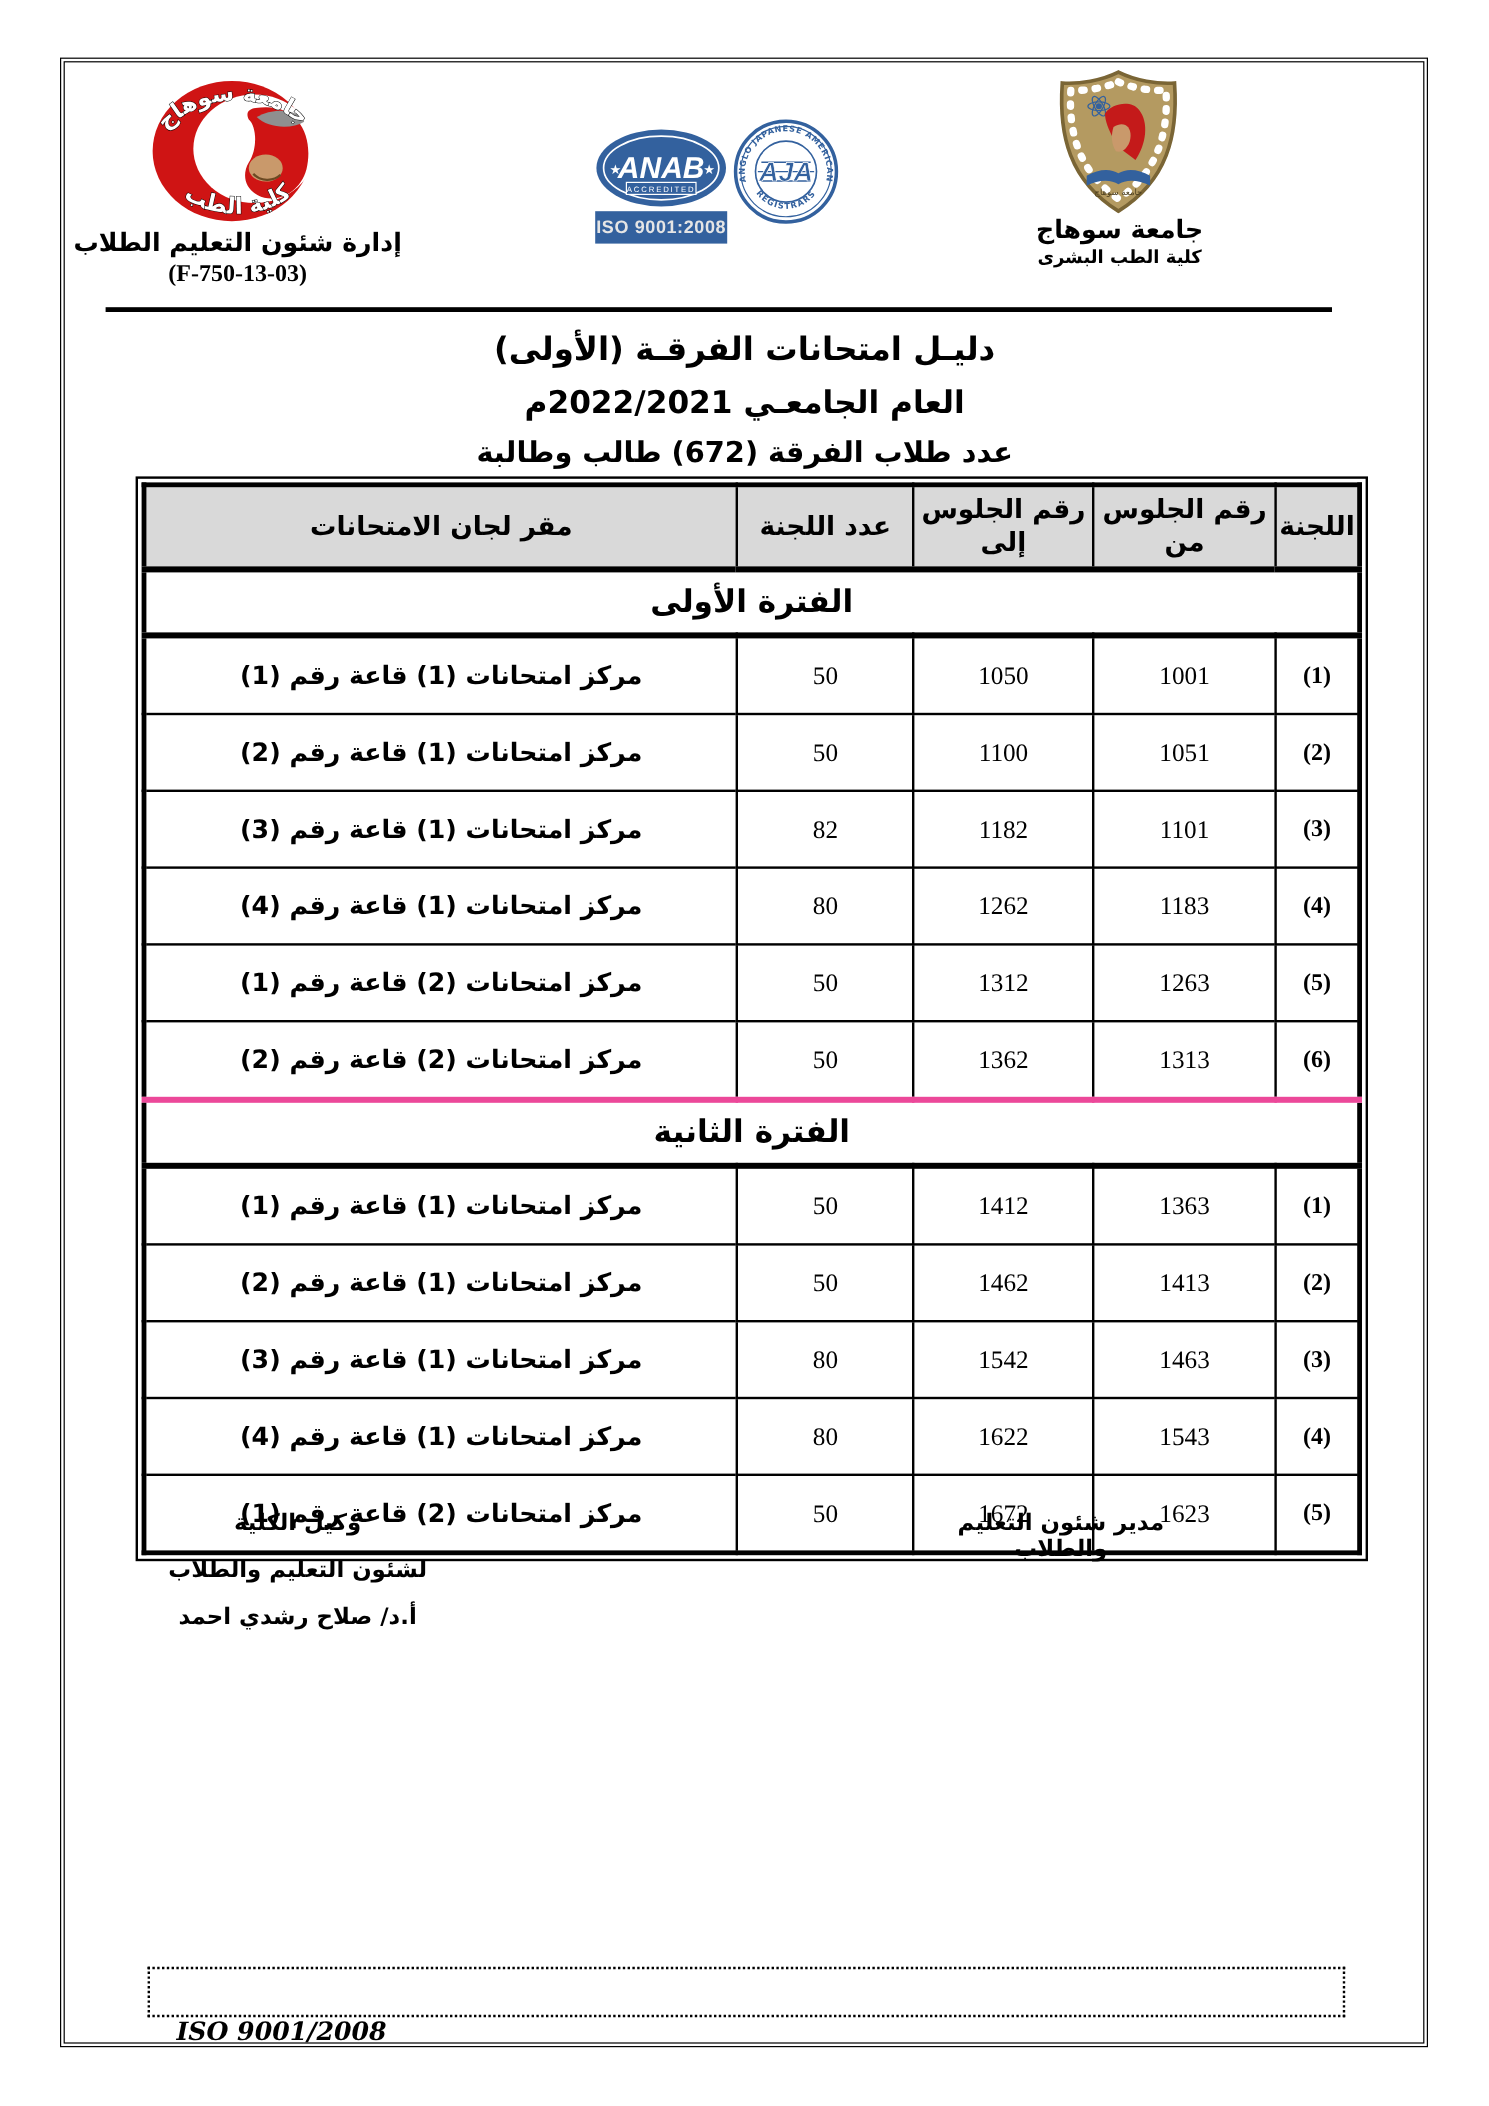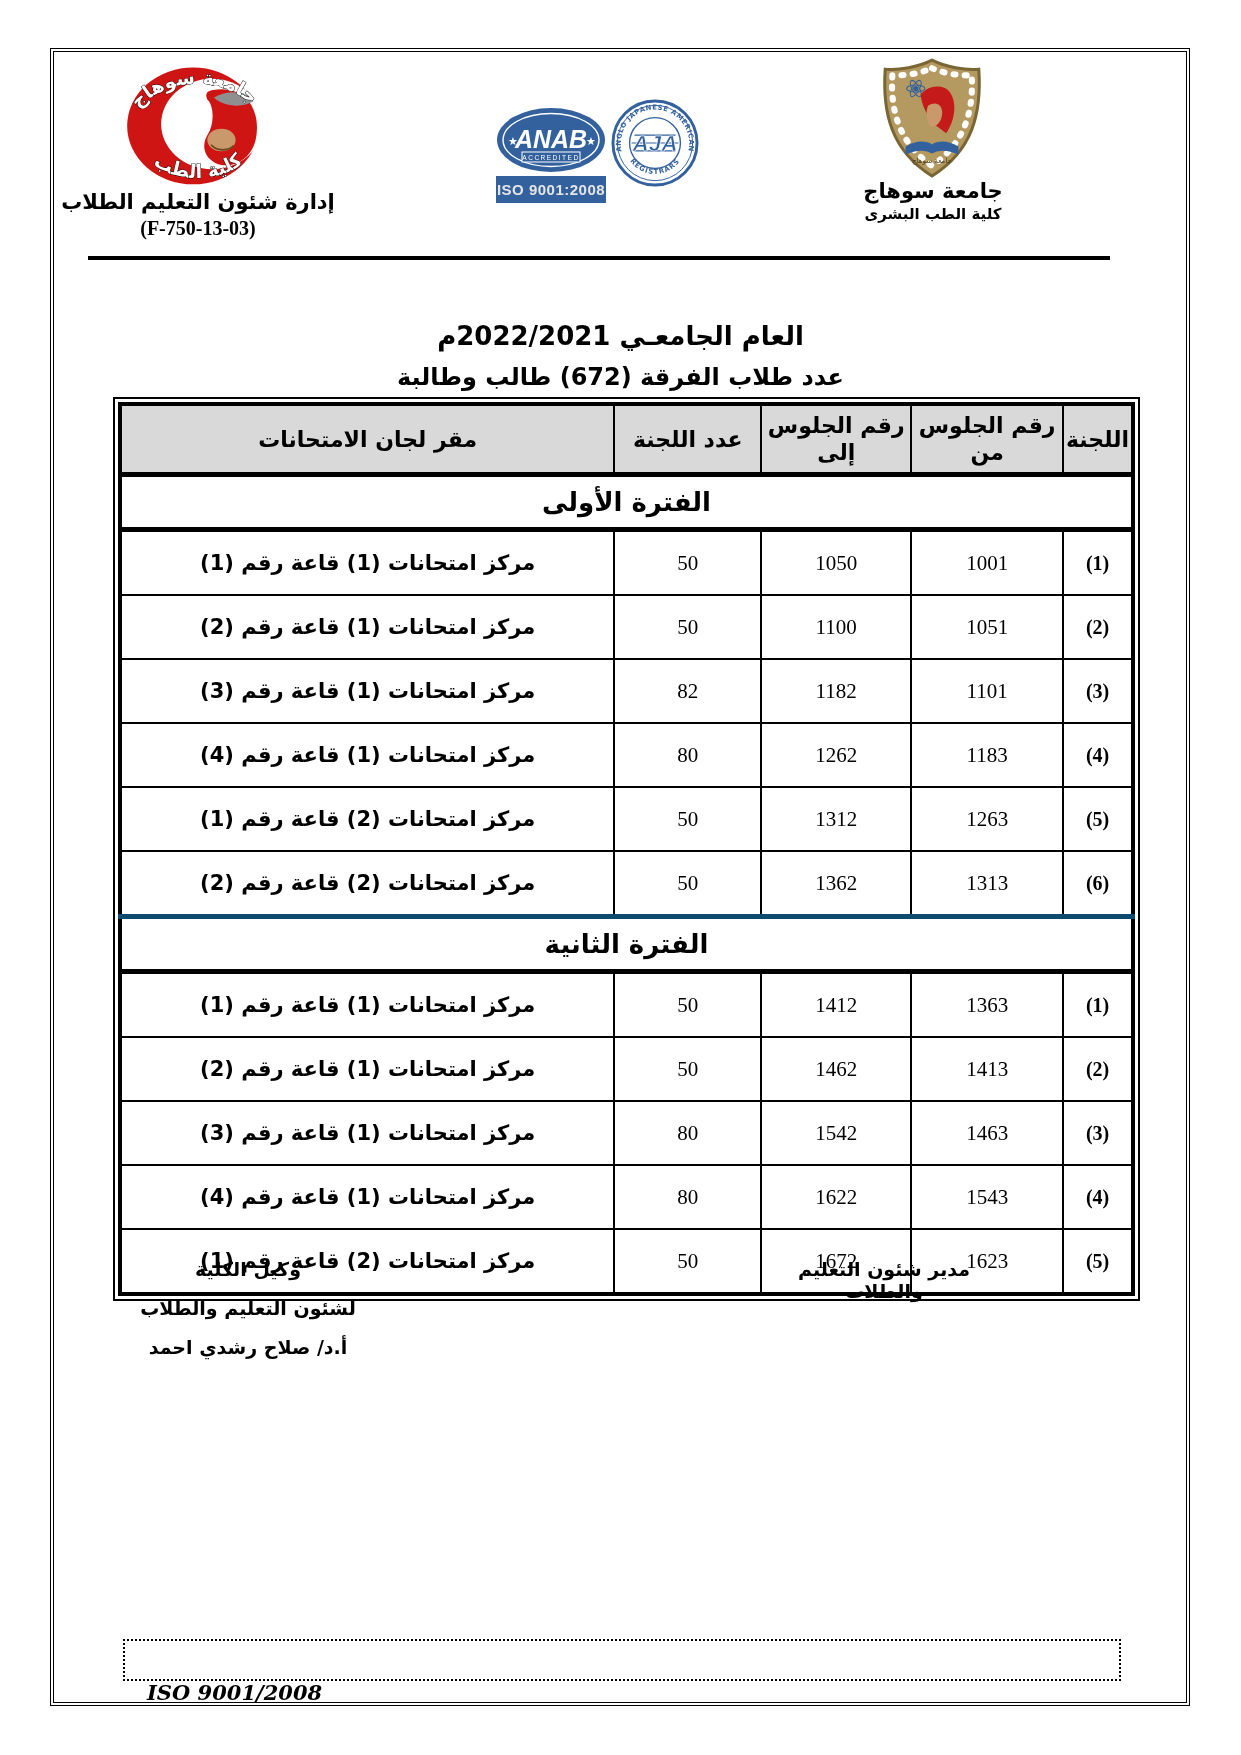--- a/index.html
+++ b/index.html
@@ -32,21 +32,21 @@
   .title1{top:276px;font-size:27px;}
   .title2{top:321px;font-size:26px;}
   .title3{top:363px;font-size:24px;}
 
   
   .table-wrap{left:113px;top:397px;width:1017px;border:2px solid #000;padding:3px;background:#fff;}
   table.exam{width:100%;border-collapse:collapse;direction:rtl;border:4px solid #000;table-layout:fixed;}
   table.exam th{background:var(--table-header-bg,#d9d9d9);border:2px solid #000;border-bottom:5px solid #000;
       height:62px;font-size:22px;font-weight:bold;text-align:center;vertical-align:middle;padding:2px;}
   .h2l{display:block;line-height:1.25;}
-  tr.section-row td{border-top:5px solid #0c4a6e;border-bottom:5px solid #000;height:48px;
+  tr.section-row td{border-top:5px solid #ec4899;border-bottom:5px solid #000;height:48px;
       text-align:center;font-size:26px;font-weight:bold;background:#fff;}
   tr.data-row td{border:2px solid #000;height:60px;text-align:center;vertical-align:middle;padding:1px 4px;}
   td.cell-committee{font-family:"Liberation Serif","DejaVu Serif",serif;font-size:20px;font-weight:bold;}
   td.cell-num{font-family:"Liberation Serif","DejaVu Serif",serif;font-size:21px;}
   td.cell-loc{font-size:21px;font-weight:bold;}
 
   
   .sig{font-size:19px;font-weight:bold;}
   .sig-right{left:758px;top:1258px;width:252px;}
   .sig-left-1{left:117px;top:1258px;width:262px;}
@@ -139,20 +139,21 @@
     <path d="M41,37 C47,28 63,26 69,34 C77,44 75,62 66,75 C60,70 52,66 48,58 C44,50 41,43 41,37 Z" fill="#c41a1a"></path>
     <path d="M48,48 C56,43 62,47 62,55 C62,63 56,70 50,68 C46,62 46,54 48,48 Z" fill="#c9996b"></path>
     <path d="M26,88 C36,82 46,82 52,86 C58,82 68,82 78,88 L78,96 C68,91 58,91 52,95 C46,91 36,91 26,96 Z" class="navy"></path>
     <text x="52" y="104" text-anchor="middle" font-size="7" fill="#4a3c1c">جامعة سوهاج</text>
   </svg>
   <div class="abs univ-name rtl ctr b">جامعة سوهاج</div>
   <div class="abs fac-name rtl ctr b">كلية الطب البشرى</div>
 
   <div class="abs header-rule"></div>
 
+  <div class="abs title title1 rtl ctr">دليـل امتحانات الفرقـة (الأولى)</div>
   <div class="abs title title2 rtl ctr">العام الجامعـي 2022/2021م</div>
   <div class="abs title title3 rtl ctr">عدد طلاب الفرقة (672) طالب وطالبة</div>
 
   <div class="abs table-wrap">
     <table class="exam">
       <colgroup>
         <col style="width:6.9%">
           <col style="width:15%">
           <col style="width:14.8%">
           <col style="width:14.5%">

